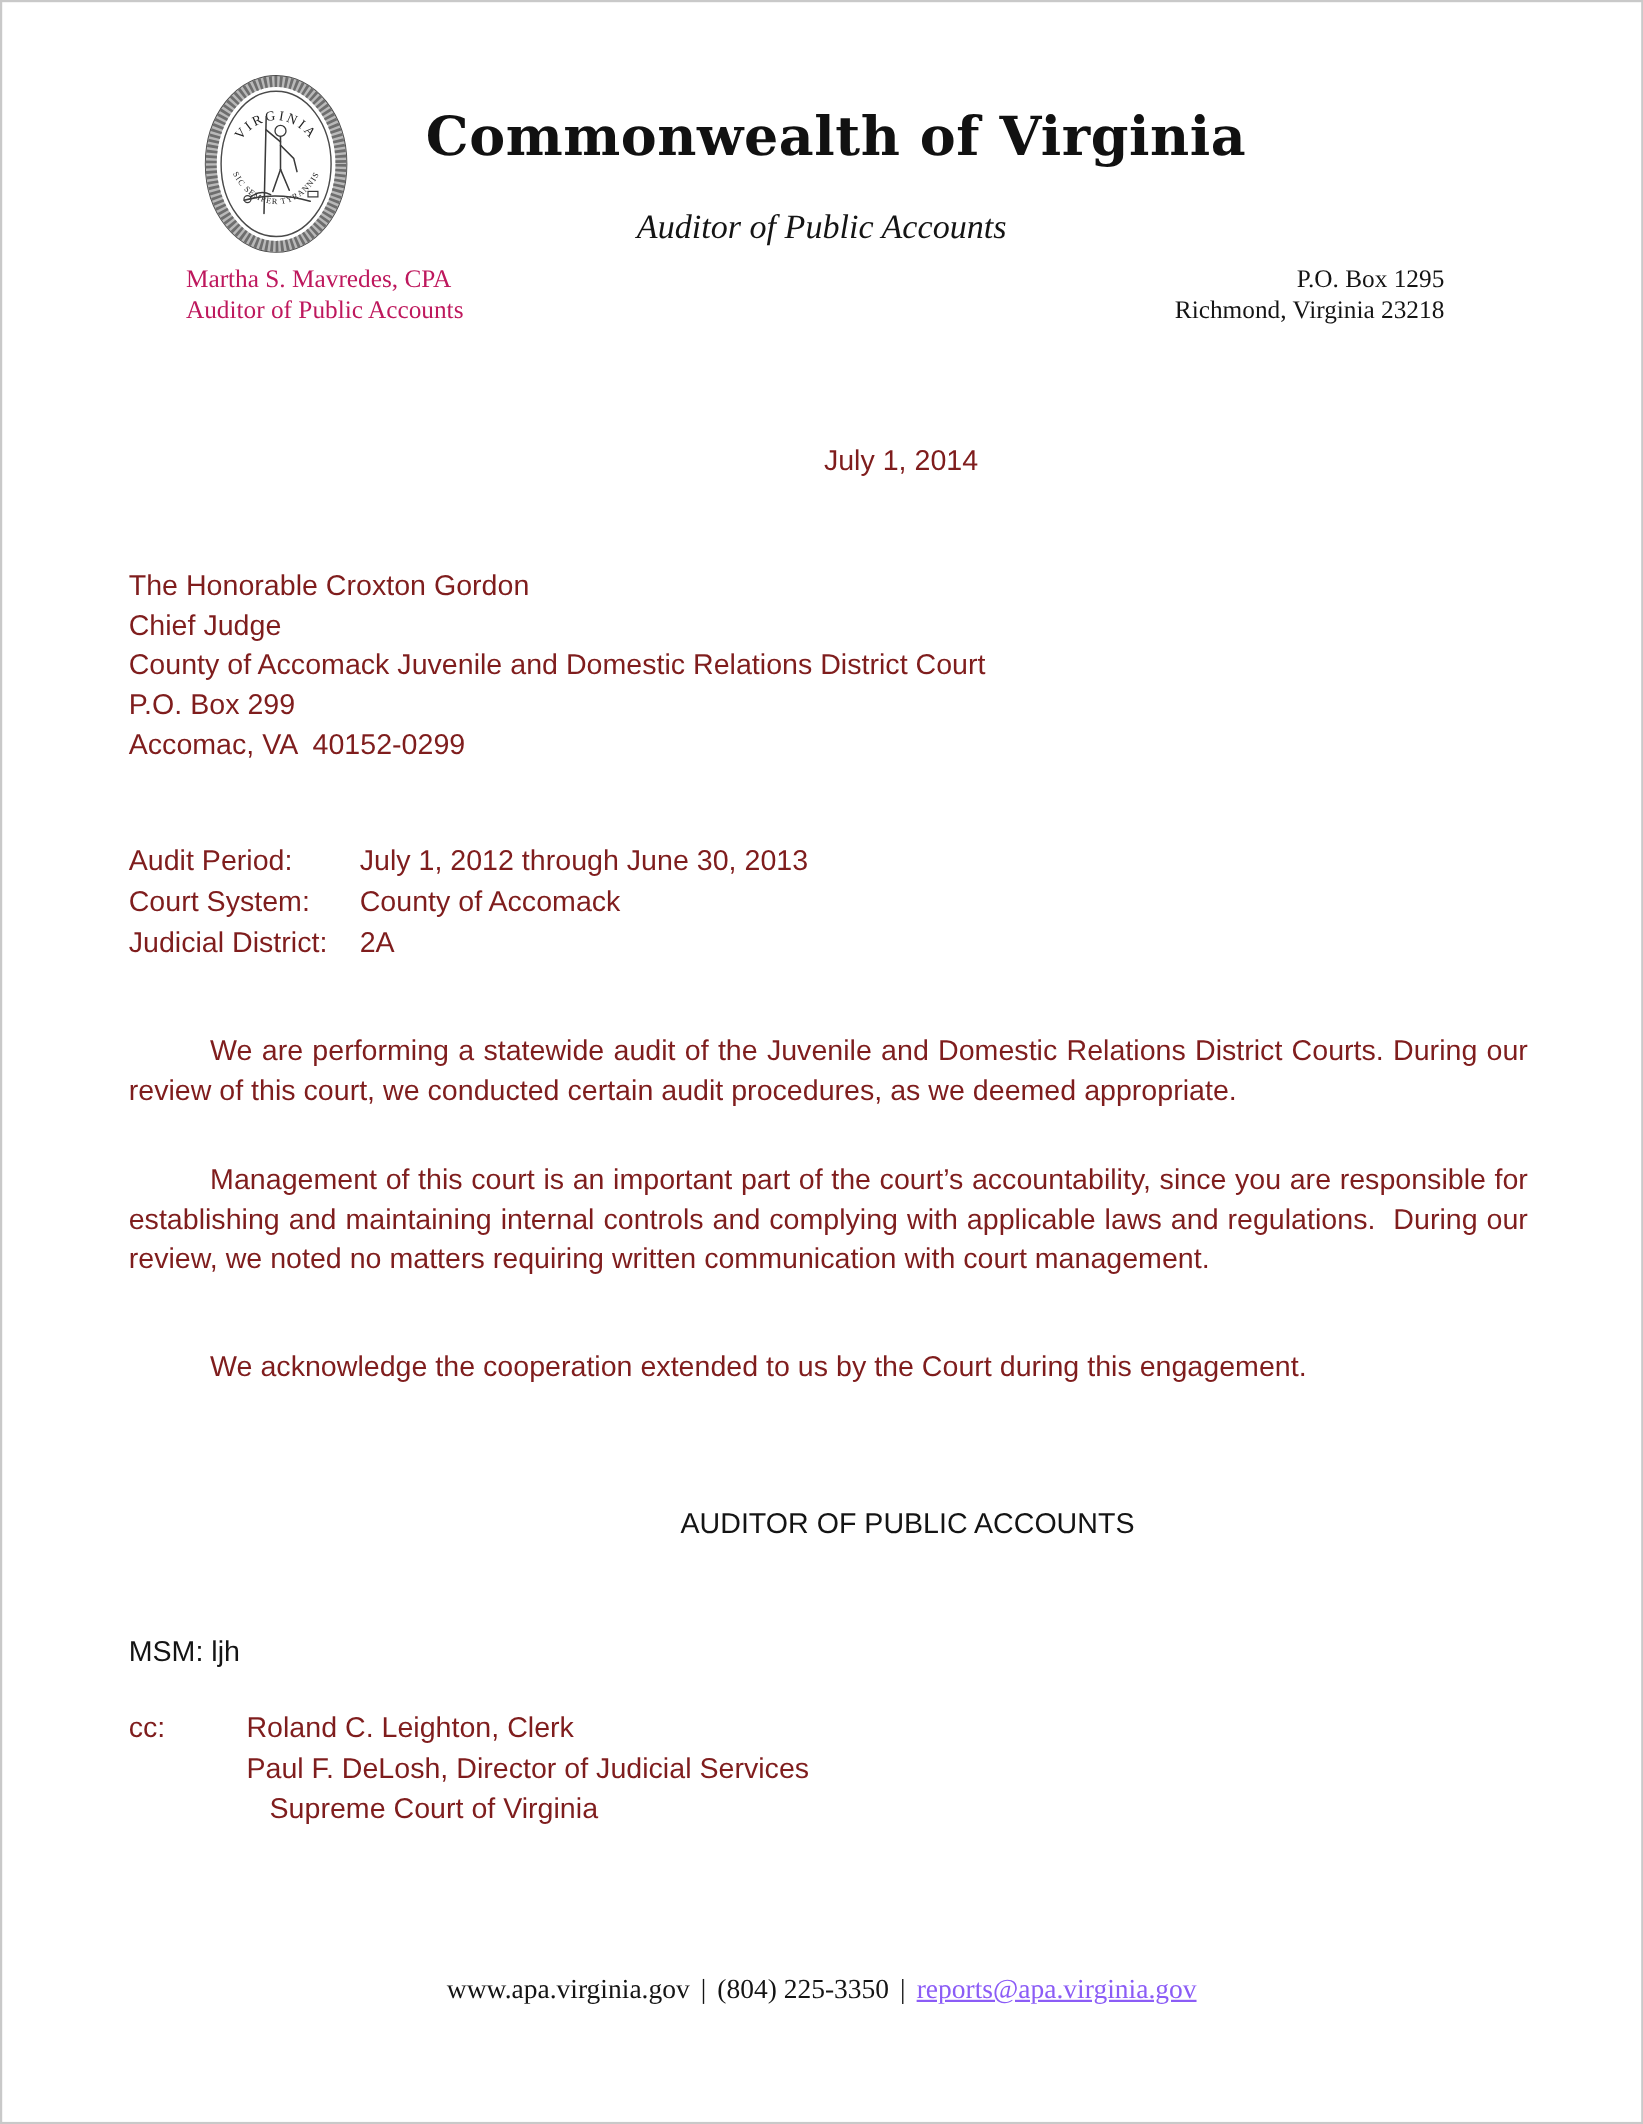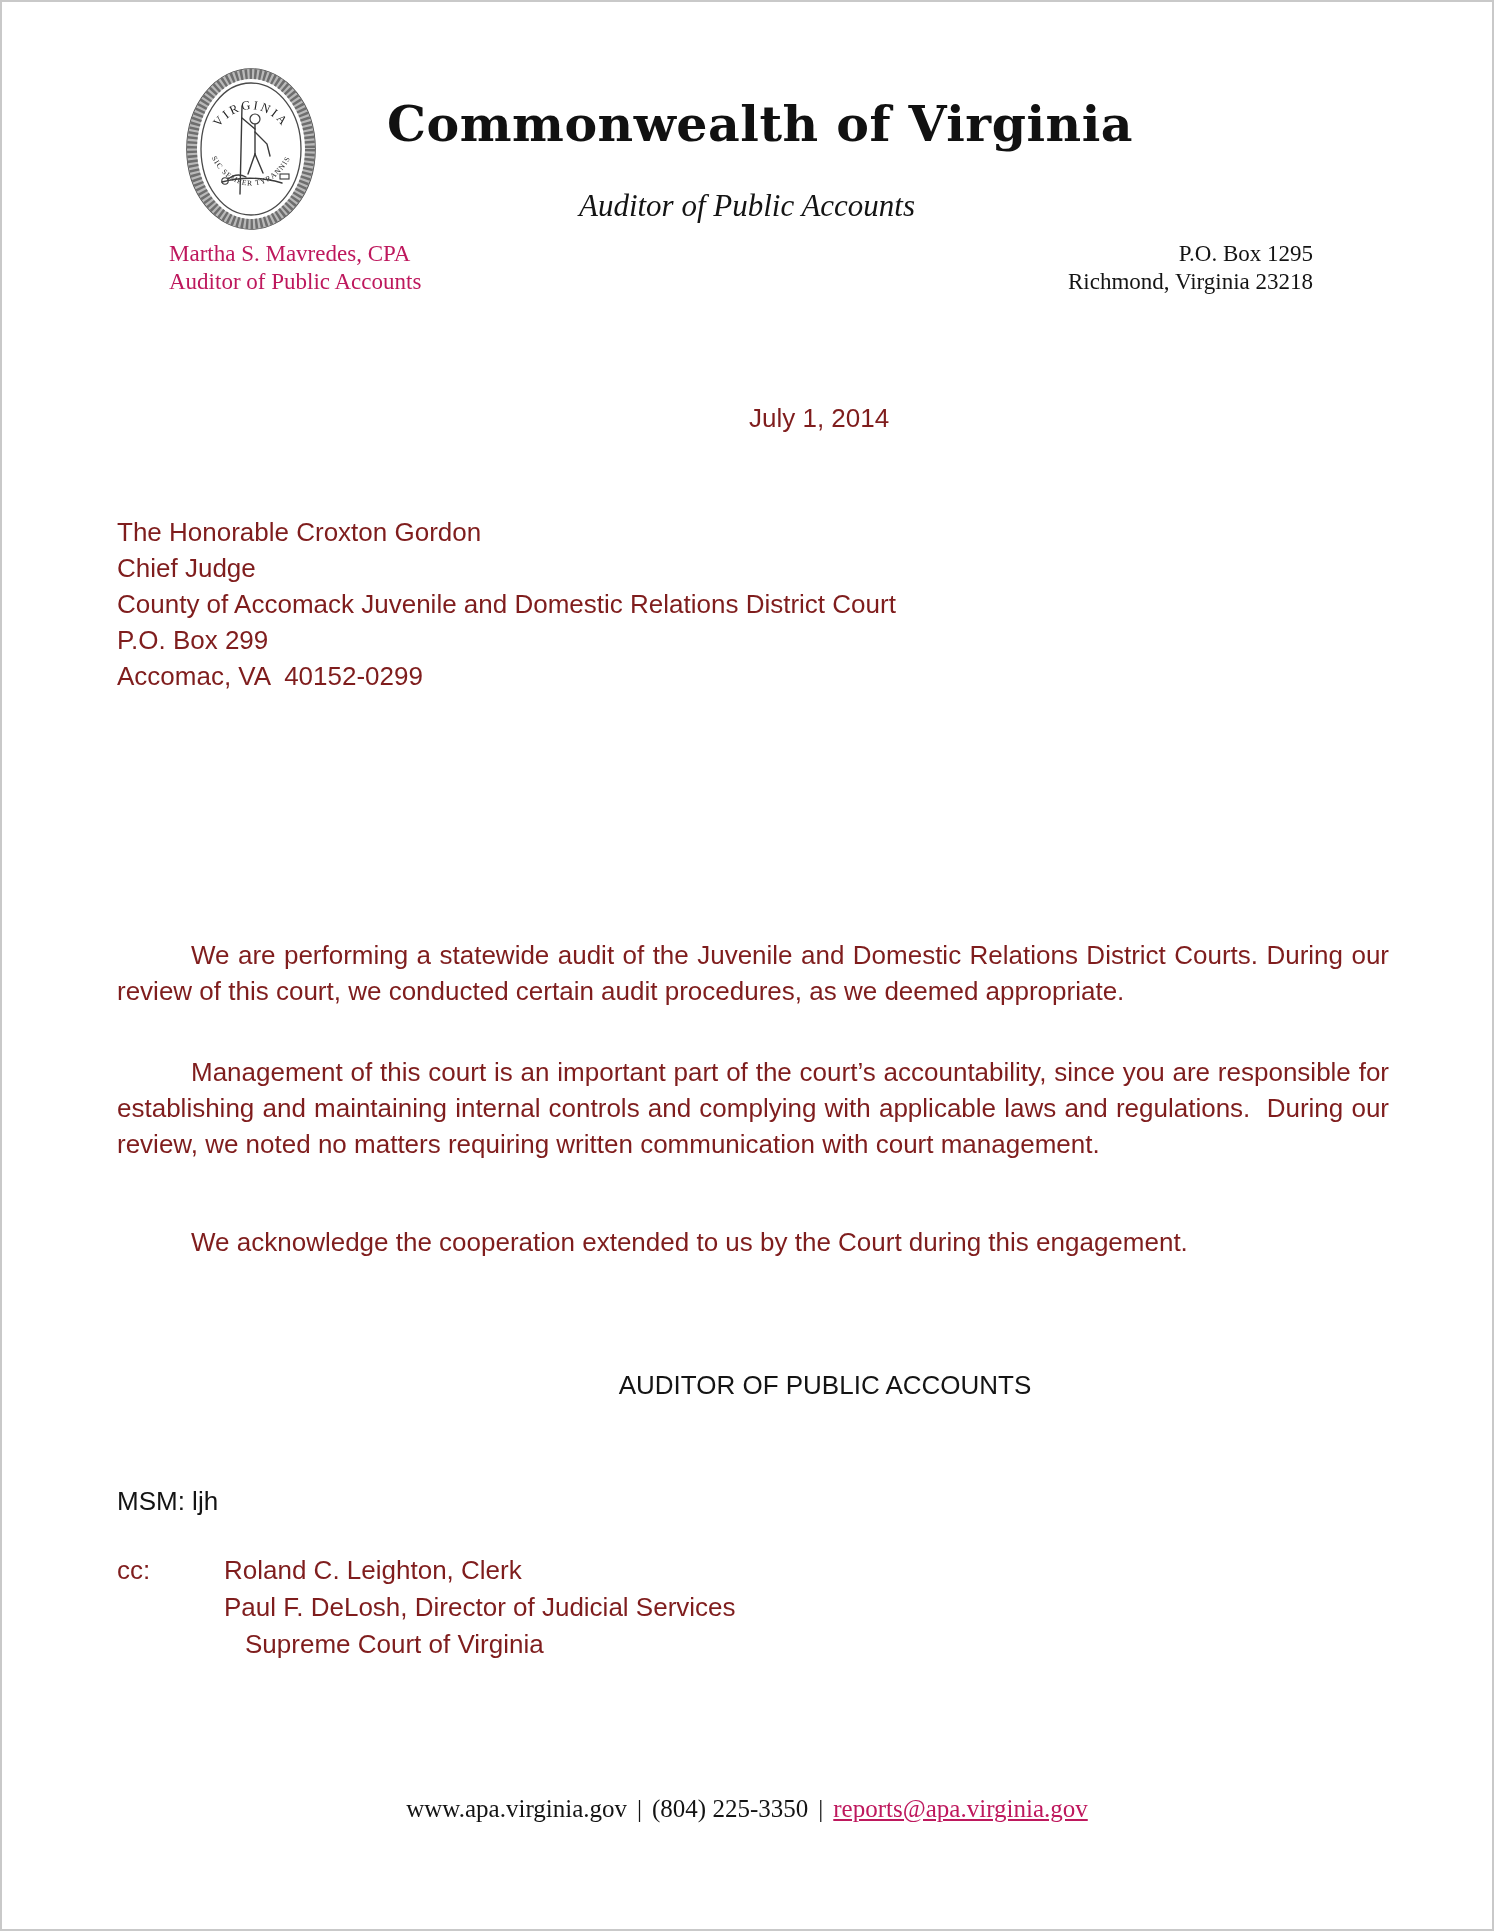--- a/index.html
+++ b/index.html
@@ -122,21 +122,21 @@
   .footer {
     position: absolute;
     left: 0; top: 1793px;
     width: 100%;
     text-align: center;
     font-family: "Liberation Serif", serif;
     font-size: 25px;
     color: #141414;
   }
   .footer .sep { padding: 0 10px; }
-  .footer .email { text-decoration: underline; color: #be185d; cursor: pointer; }
+  .footer .email { text-decoration: underline; color: #8b5cf6; cursor: pointer; }
 </style>
 </head>
 <body>
 
 <div class="page">
 
   <svg class="seal" viewBox="0 0 134 166" xmlns="http://www.w3.org/2000/svg">
     <ellipse cx="67" cy="83" rx="64" ry="80" fill="#ffffff" stroke="#4a4a4a" stroke-width="1.6"></ellipse>
     <ellipse cx="67" cy="83" rx="59" ry="75" fill="none" stroke="#b9b9b9" stroke-width="10"></ellipse>
     <ellipse cx="67" cy="83" rx="59" ry="75" fill="none" stroke="#6e6e6e" stroke-width="10" stroke-dasharray="2.5 2.2"></ellipse>
@@ -180,20 +180,34 @@
   <div class="date body-text">July 1, 2014</div>
 
   <div class="recipient body-text">
     <div>The Honorable Croxton Gordon</div>
     <div>Chief Judge</div>
     <div>County of Accomack Juvenile and Domestic Relations District Court</div>
     <div>P.O. Box 299</div>
     <div>Accomac, VA  40152-0299</div>
   </div>
 
+  <div class="audit-info body-text">
+    <div class="audit-row">
+      <div class="audit-label">Audit Period:</div>
+      <div class="audit-value">July 1, 2012 through June 30, 2013</div>
+    </div>
+    <div class="audit-row">
+      <div class="audit-label">Court System:</div>
+      <div class="audit-value">County of Accomack</div>
+    </div>
+    <div class="audit-row">
+      <div class="audit-label">Judicial District:</div>
+      <div class="audit-value">2A</div>
+    </div>
+  </div>
 
   <div class="paragraphs">
     <div class="para para-1 body-text">We are performing a statewide audit of the Juvenile and Domestic Relations District Courts. During our review of this court, we conducted certain audit procedures, as we deemed appropriate.</div>
     <div class="para para-2 body-text">Management of this court is an important part of the court’s accountability, since you are responsible for establishing and maintaining internal controls and complying with applicable laws and regulations.&nbsp; During our review, we noted no matters requiring written communication with court management.</div>
     <div class="para para-3 body-text">We acknowledge the cooperation extended to us by the Court during this engagement.</div>
   </div>
 
   <div class="signature">AUDITOR OF PUBLIC ACCOUNTS</div>
 
   <div class="reference">MSM: ljh</div>

